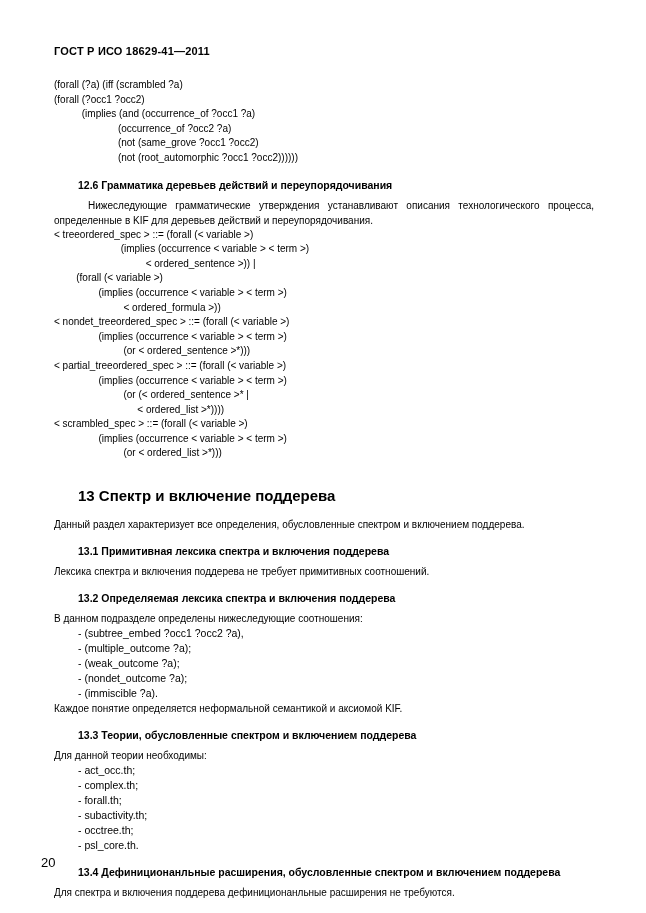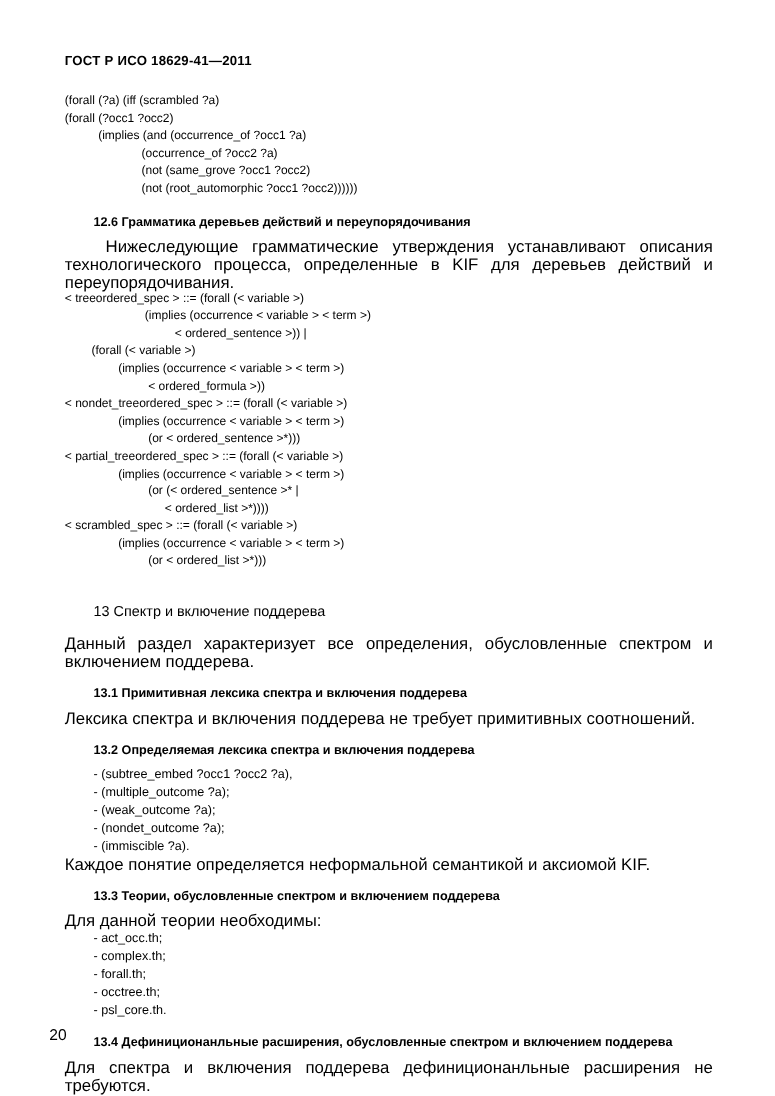--- a/index.html
+++ b/index.html
@@ -42,25 +42,25 @@
     white-space: pre;
     font-family: "Liberation Sans", sans-serif;
     margin: 0;
   }
   .sec-head {
     font-size: 10.5px;
     font-weight: bold;
     margin: 0;
   }
   .sec-head.h1 {
-    font-size: 12px;
-    font-weight: normal;
+    font-size: 15px;
+    font-weight: bold;
   }
   p.para {
-    font-size: 14px;
+    font-size: 10px;
     line-height: 15px;
     margin: 0;
     text-align: justify;
   }
   .indent {
     margin-left: 24px;
   }
   .gap-s { height: 7px; }
   .gap-m { height: 13px; }
   .gap-xl { height: 26px; }
@@ -123,37 +123,39 @@
     <p class="para indent">Данный раздел характеризует все определения, обусловленные спектром и включением поддерева.</p>
 
     <div class="gap-m spacer-block"></div>
     <div class="sec-head indent">13.1 Примитивная лексика спектра и включения поддерева</div>
     <div class="gap-s spacer-block"></div>
     <p class="para indent">Лексика спектра и включения поддерева не требует примитивных соотношений.</p>
 
     <div class="gap-m spacer-block"></div>
     <div class="sec-head indent">13.2 Определяемая лексика спектра и включения поддерева</div>
     <div class="gap-s spacer-block"></div>
+    <p class="para indent">В данном подразделе определены нижеследующие соотношения:</p>
     <div class="indent">
       <div class="list-line">- (subtree_embed ?occ1 ?occ2 ?a),</div>
       <div class="list-line">- (multiple_outcome ?a);</div>
       <div class="list-line">- (weak_outcome ?a);</div>
       <div class="list-line">- (nondet_outcome ?a);</div>
       <div class="list-line">- (immiscible ?a).</div>
     </div>
     <p class="para indent">Каждое понятие определяется неформальной семантикой и аксиомой KIF.</p>
 
     <div class="gap-m spacer-block"></div>
     <div class="sec-head indent">13.3 Теории, обусловленные спектром и включением поддерева</div>
     <div class="gap-s spacer-block"></div>
     <p class="para indent">Для данной теории необходимы:</p>
     <div class="indent">
       <div class="list-line">- act_occ.th;</div>
       <div class="list-line">- complex.th;</div>
       <div class="list-line">- forall.th;</div>
+      <div class="list-line">- subactivity.th;</div>
       <div class="list-line">- occtree.th;</div>
       <div class="list-line">- psl_core.th.</div>
     </div>
 
     <div class="gap-m spacer-block"></div>
     <div class="sec-head indent">13.4 Дефиниционанльные расширения, обусловленные спектром и включением поддерева</div>
     <div class="gap-s spacer-block"></div>
     <p class="para indent">Для спектра и включения поддерева дефиниционанльные расширения не требуются.</p>
 
     <div class="gap-m spacer-block"></div>

